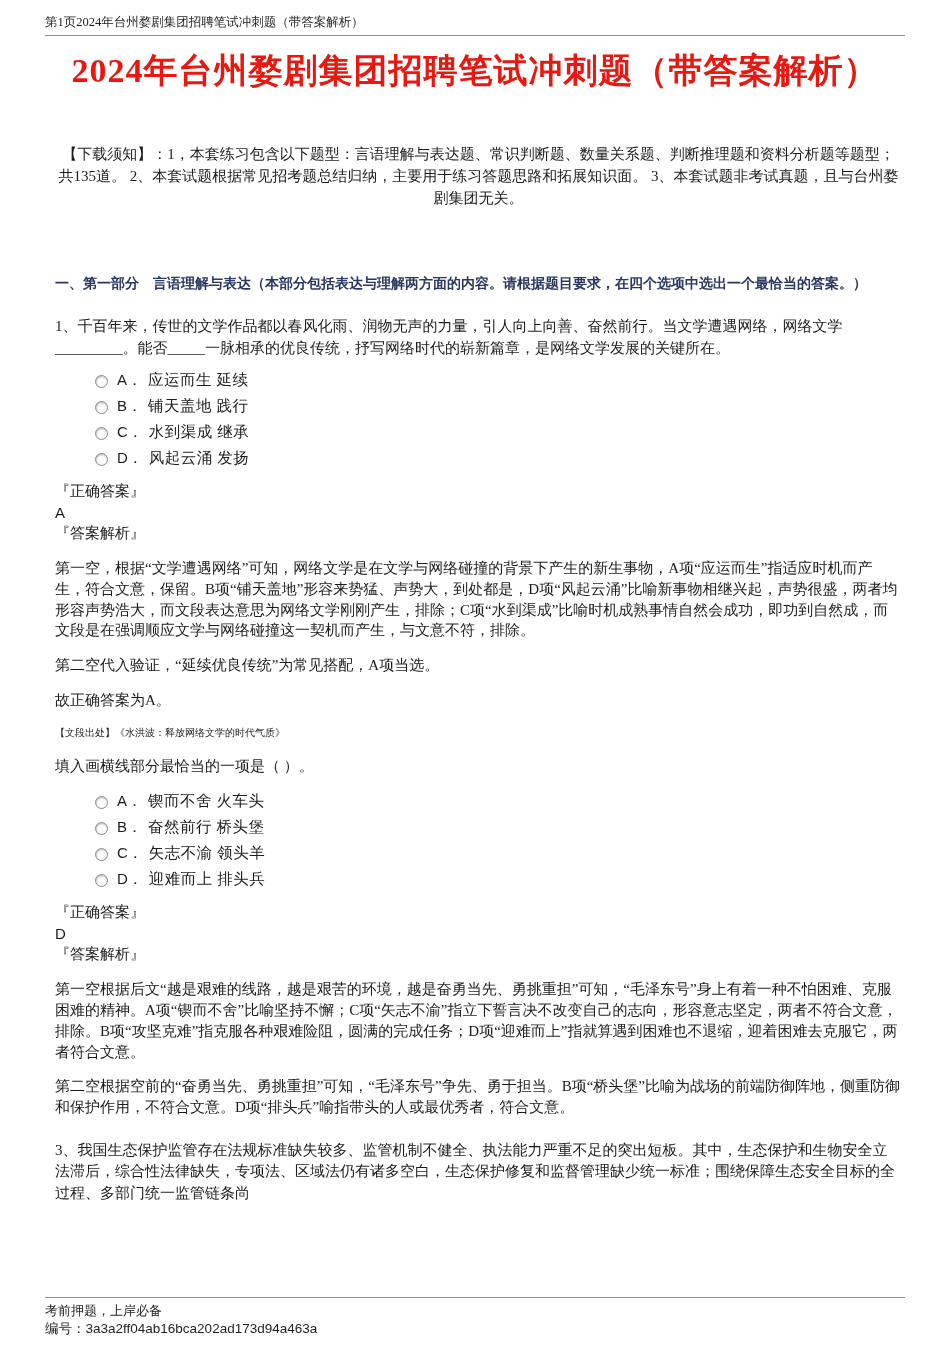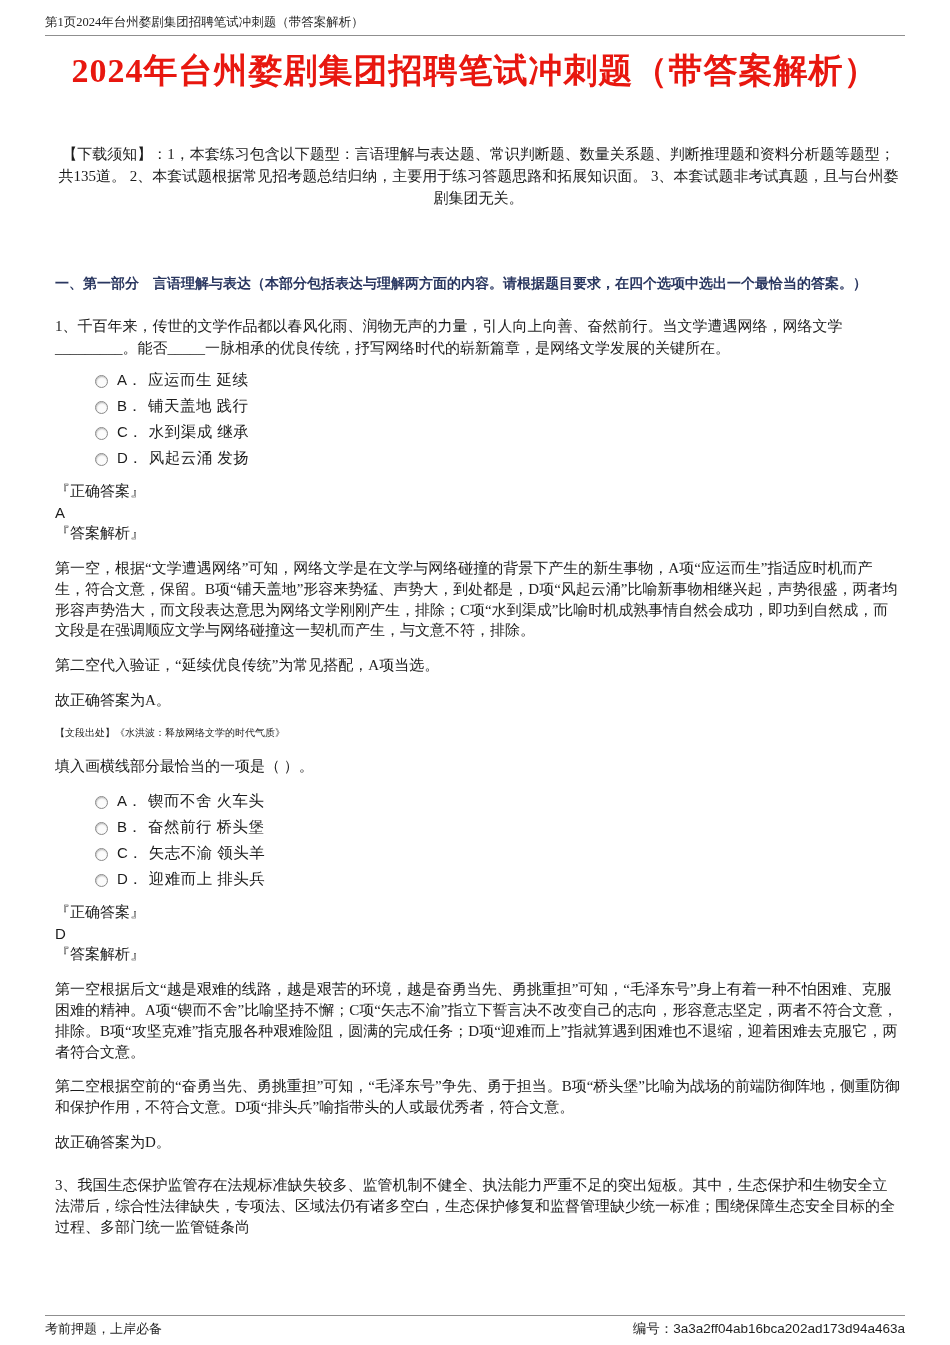--- a/index.html
+++ b/index.html
@@ -64,21 +64,21 @@
   .answer-letter{font-family:"Liberation Sans","DejaVu Sans",sans-serif;}
   .analysis{margin:14px 0 0 0;font-size:15px;line-height:1.39;}
   .source{margin:15px 0 0 0;font-size:10px;}
   .q2-gap{margin-top:13px;}
   
   .pg-footer{
     position:absolute;left:45px;right:45px;bottom:7px;
     border-top:1px solid #8f8f8f;
     padding-top:4px;
     display:flex;justify-content:space-between;
-    font-size:13px;color:#1f1f1f;
+    font-size:13px;color:#1f1f1f;flex-direction:column;
   }
   .pg-footer .num{font-family:"Liberation Sans","DejaVu Sans",sans-serif;font-size:13.5px;}
 </style>
 </head>
 <body>
 
 <div class="page">
 
   <div class="pg-header">
     <span>第1页</span>
@@ -152,21 +152,20 @@
           <span class="opt-text">迎难而上 排头兵</span>
         </div>
       </div>
       <div class="answer-block">
         <p>『正确答案』</p>
         <p class="answer-letter">D</p>
         <p>『答案解析』</p>
       </div>
       <p class="analysis">第一空根据后文“越是艰难的线路，越是艰苦的环境，越是奋勇当先、勇挑重担”可知，“毛泽东号”身上有着一种不怕困难、克服困难的精神。A项“锲而不舍”比喻坚持不懈；C项“矢志不渝”指立下誓言决不改变自己的志向，形容意志坚定，两者不符合文意，排除。B项“攻坚克难”指克服各种艰难险阻，圆满的完成任务；D项“迎难而上”指就算遇到困难也不退缩，迎着困难去克服它，两者符合文意。</p>
       <p class="analysis">第二空根据空前的“奋勇当先、勇挑重担”可知，“毛泽东号”争先、勇于担当。B项“桥头堡”比喻为战场的前端防御阵地，侧重防御和保护作用，不符合文意。D项“排头兵”喻指带头的人或最优秀者，符合文意。</p>
-      <p class="analysis">故正确答案为D。</p>
     </section>
 
     <section>
       <p class="stem">3、我国生态保护监管存在法规标准缺失较多、监管机制不健全、执法能力严重不足的突出短板。其中，生态保护和生物安全立法滞后，综合性法律缺失，专项法、区域法仍有诸多空白，生态保护修复和监督管理缺少统一标准；围绕保障生态安全目标的全过程、多部门统一监管链条尚</p>
     </section>
 
   </div>
 
   <div class="pg-footer">
     <span>考前押题，上岸必备</span>

